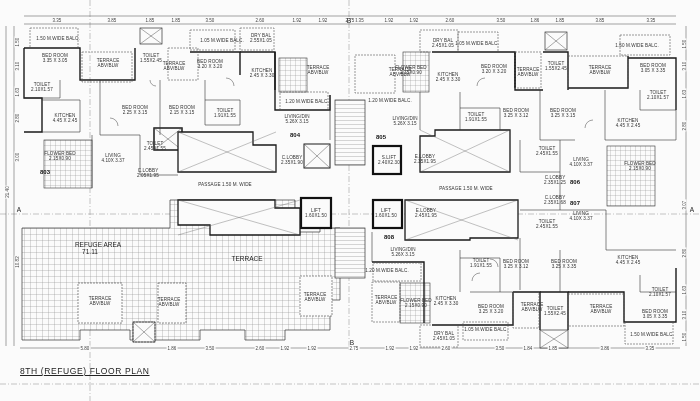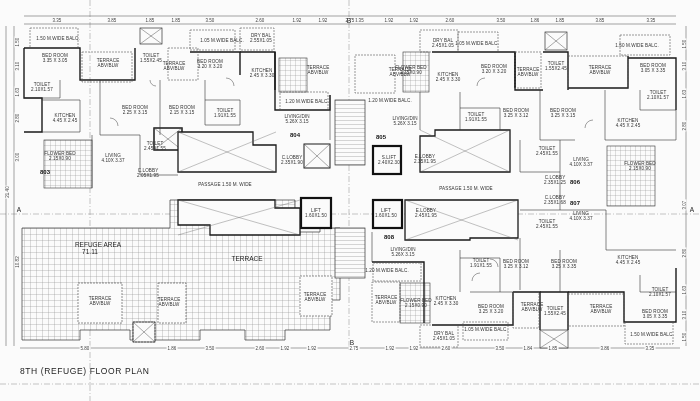--- a/index.html
+++ b/index.html
@@ -4,21 +4,21 @@
 <style>
   html, body { margin:0; padding:0; background:#fbfbfb; }
   body { width:700px; height:401px; overflow:hidden; position:relative; font-family:"Liberation Sans", sans-serif; color:#222; }
   #plan { position:absolute; left:0; top:0; width:700px; height:401px; }
   .lbl { position:absolute; font-size:4.6px; line-height:5px; text-align:center; color:#333; white-space:nowrap; transform:translate(-50%,-50%); letter-spacing:0.1px; }
   .lbl .d { display:block; }
   .unit { position:absolute; font-size:6px; font-weight:bold; color:#111; transform:translate(-50%,-50%); }
   .big { position:absolute; font-size:6.5px; color:#222; transform:translate(-50%,-50%); white-space:nowrap; }
   .dim { position:absolute; font-size:4.5px; color:#444; transform:translate(-50%,-50%); background:#fbfbfb; padding:0 1px; }
   .dimv { position:absolute; font-size:4.5px; color:#444; transform:translate(-50%,-50%) rotate(-90deg); background:#fbfbfb; padding:0 1px; }
-  .title { position:absolute; left:20px; top:366px; font-size:8.5px; letter-spacing:0.6px; color:#222; }
+  .title { position:absolute; left:20px; top:366px; font-size:8.5px; letter-spacing:0.6px; color:#222; text-decoration:underline; }
 </style>
 </head>
 <body>
 
 <svg id="plan" viewBox="0 0 700 401" xmlns="http://www.w3.org/2000/svg">
   <defs>
     <pattern id="tile" width="6" height="6" patternUnits="userSpaceOnUse">
       <rect width="6" height="6" fill="#fbfbfb"></rect>
       <path d="M0 0H6M0 0V6" stroke="#8d8d8d" stroke-width="0.6"></path>
     </pattern>

